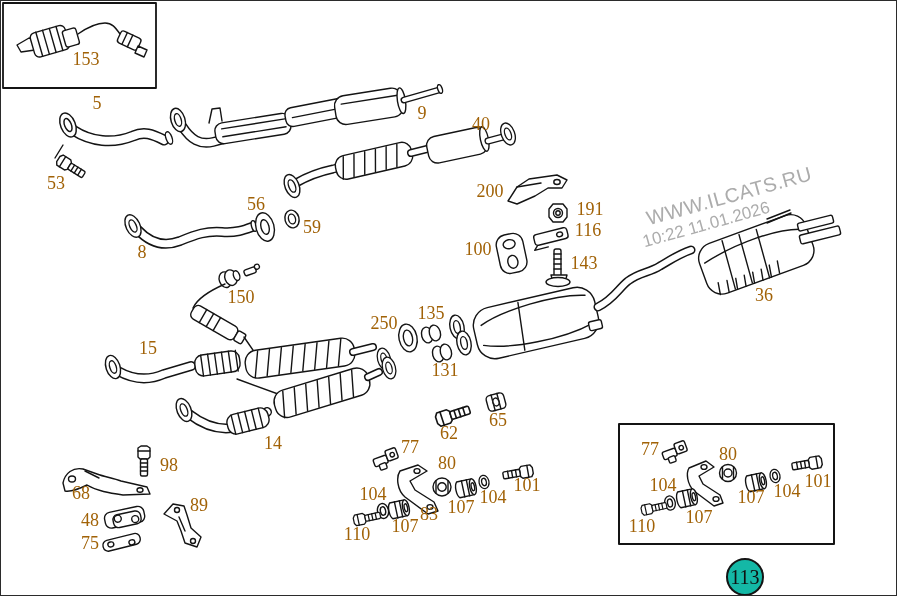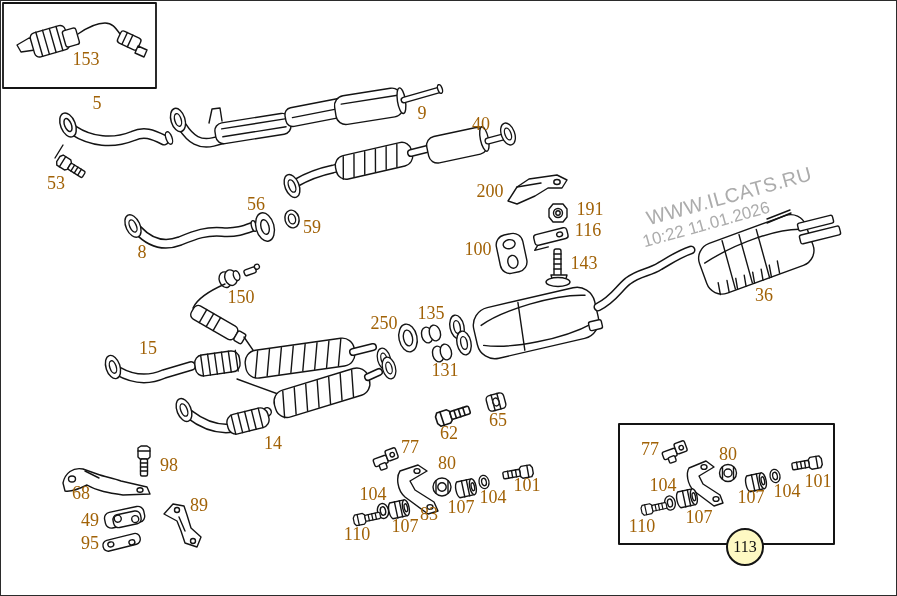--- a/index.html
+++ b/index.html
@@ -15,24 +15,24 @@
   }
   .wm {
     position:absolute; left:643px; top:207px; color:#acacac;
     transform:rotate(-15.5deg); transform-origin:0 0;
     font-family:"Liberation Sans", sans-serif; line-height:1.15;
     pointer-events:none;
   }
   .wm .l1 { font-size:20px; letter-spacing:0.5px; }
   .wm .l2 { font-size:17px; margin-left:-10px; }
   .badge {
-    position:absolute; left:744px; top:546px; transform:translate(-50%,-50%);
+    position:absolute; left:744px; top:576px; transform:translate(-50%,-50%);
     width:34px; height:34px; border:2px solid #141414; border-radius:50%;
-    background:#fef9c3; display:flex; align-items:center; justify-content:center;
-    font-size:16px; color:#101010;
+    background:#14b8a6; display:flex; align-items:center; justify-content:center;
+    font-size:20px; color:#101010;
   }
 </style>
 </head>
 <body>
 
 <div class="stage">
 
   <svg class="art" width="897" height="596" viewBox="0 0 897 596">
     <defs>
       <g id="g-flange">
@@ -420,22 +420,22 @@
   <div class="lbl" style="left:583px;top:262px">143</div>
   <div class="lbl" style="left:240px;top:296px">150</div>
   <div class="lbl" style="left:383px;top:322px">250</div>
   <div class="lbl" style="left:430px;top:312px">135</div>
   <div class="lbl" style="left:444px;top:369px">131</div>
   <div class="lbl" style="left:147px;top:347px">15</div>
   <div class="lbl" style="left:763px;top:294px">36</div>
   <div class="lbl" style="left:272px;top:442px">14</div>
   <div class="lbl" style="left:168px;top:464px">98</div>
   <div class="lbl" style="left:80px;top:492px">68</div>
-  <div class="lbl" style="left:89px;top:519px">49</div>
-  <div class="lbl" style="left:89px;top:542px">95</div>
+  <div class="lbl" style="left:89px;top:519px">48</div>
+  <div class="lbl" style="left:89px;top:542px">75</div>
   <div class="lbl" style="left:198px;top:504px">89</div>
   <div class="lbl" style="left:448px;top:432px">62</div>
   <div class="lbl" style="left:497px;top:419px">65</div>
   <div class="lbl" style="left:409px;top:446px">77</div>
   <div class="lbl" style="left:446px;top:462px">80</div>
   <div class="lbl" style="left:428px;top:513px">83</div>
   <div class="lbl" style="left:372px;top:493px">104</div>
   <div class="lbl" style="left:404px;top:525px">107</div>
   <div class="lbl" style="left:356px;top:533px">110</div>
   <div class="lbl" style="left:460px;top:506px">107</div>

